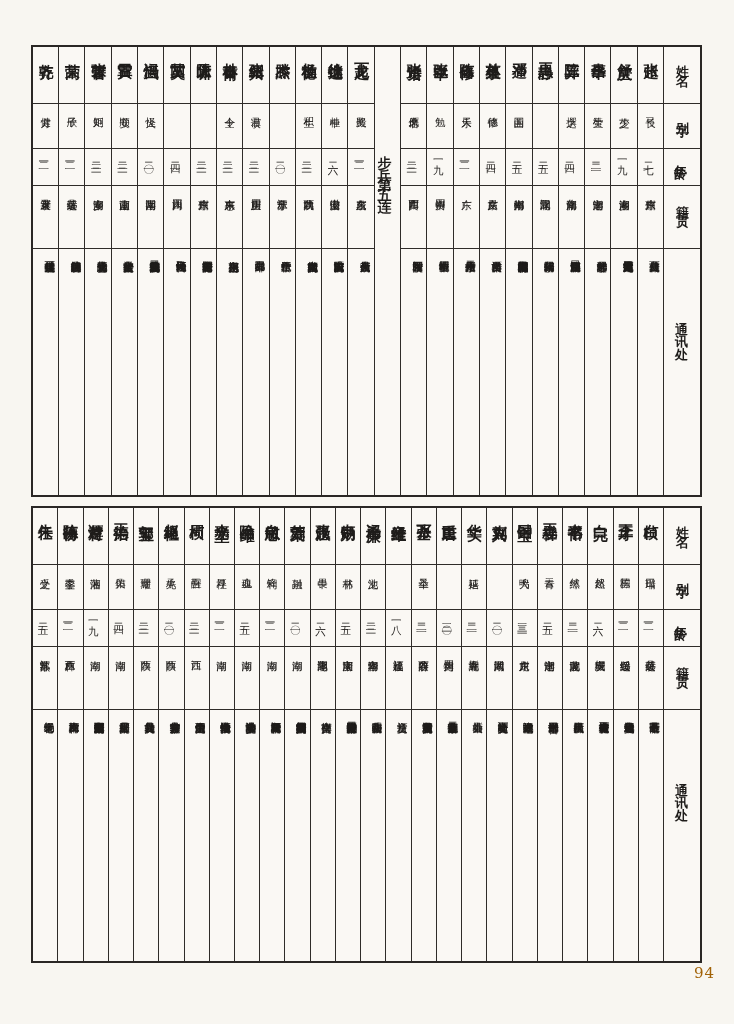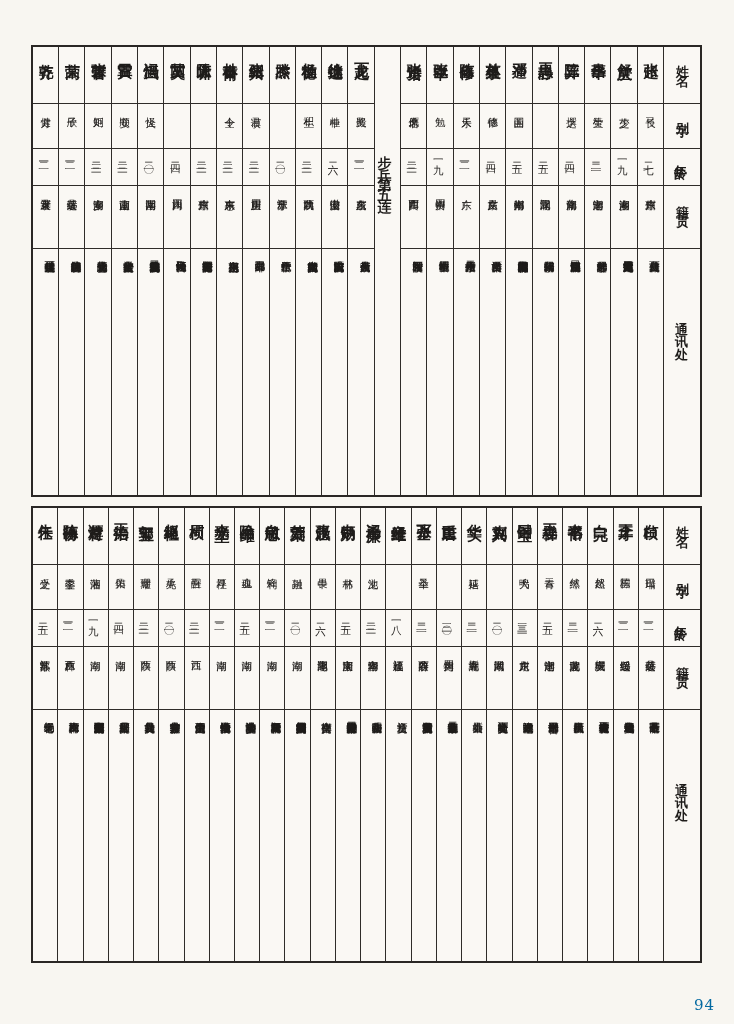--- a/index.html
+++ b/index.html
@@ -38,22 +38,22 @@
   .h-courtesy{letter-spacing:1px;padding-top:8px;}
   .h-age{letter-spacing:1px;padding-top:6px;}
   .h-native{letter-spacing:9px;padding-top:10px;}
   .h-address{letter-spacing:13px;padding-top:62px;}
   .c-section{
     height:100%;border-bottom:none;
     font-size:14px;font-weight:bold;letter-spacing:11px;
     padding:98px 6px 0 0;
   }
   .pageno{
-    position:absolute;left:694px;top:996px;
-    font-size:15px;color:#0369a1;letter-spacing:1px;
+    position:absolute;left:694px;top:964px;
+    font-size:15px;color:#a16207;letter-spacing:1px;
     font-family:"DejaVu Serif","Liberation Serif",serif;
   }
 </style>
 </head>
 <body>
 
 <div class="page">
   <div class="rtable t-top" id="table-top">
       <div class="col header">
         <div class="cell c-name hdr h-name">姓名</div>

